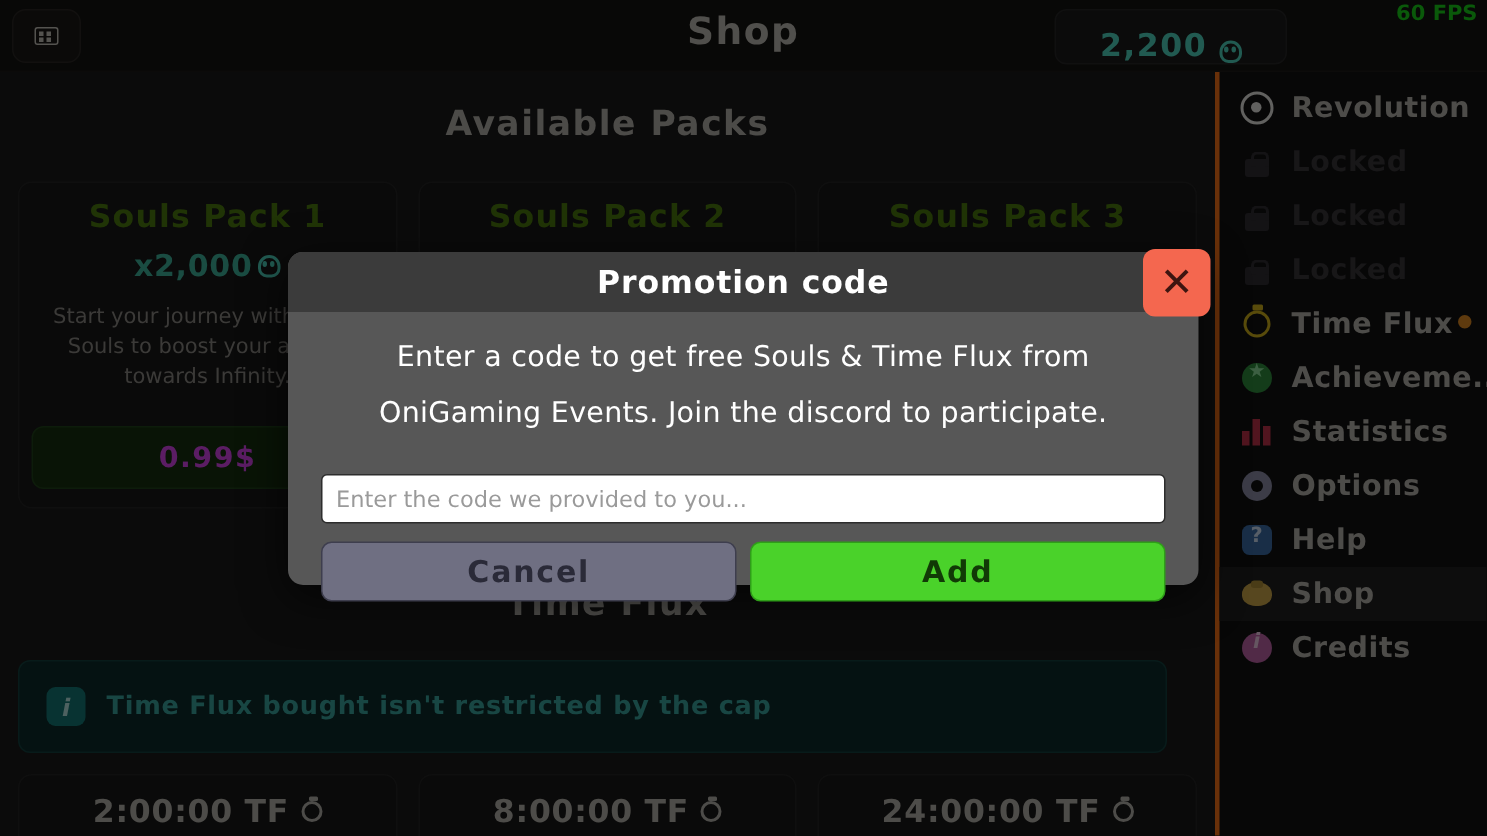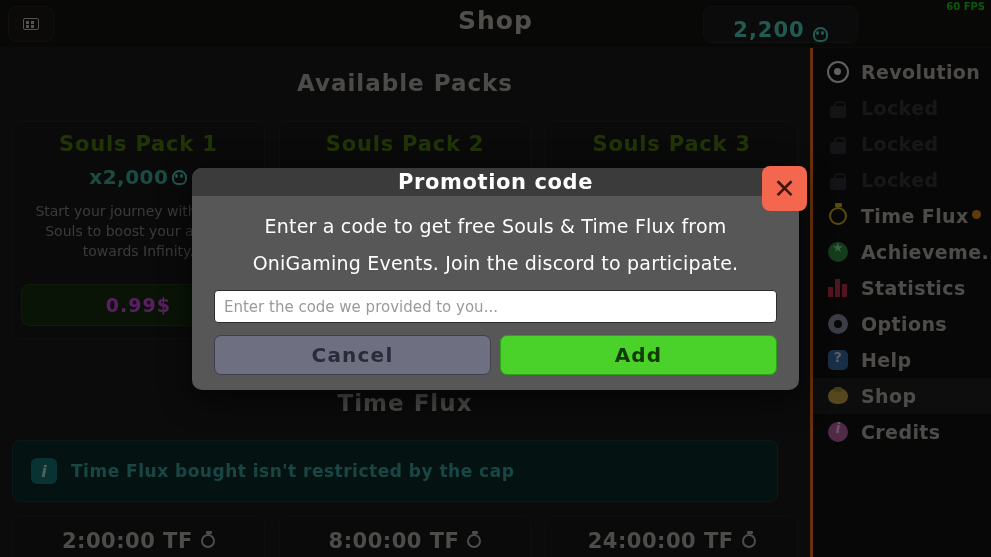--- a/index.html
+++ b/index.html
@@ -71,21 +71,21 @@
     border-radius: 50% 50% 40% 40%;
     position: relative;
   }
   .skull::before {
     content: ""; position: absolute; left: 1px; top: 2px;
     width: 3px; height: 4px; background: #4fd6c0; border-radius: 50%;
     box-shadow: 5px 0 0 #4fd6c0;
   }
   .fps {
     position: absolute; right: 6px; top: 1px;
-    color: #17d417; font-size: 10px; font-weight: bold;
+    color: #17d417; font-size: 14px; font-weight: bold;
     font-family: "DejaVu Sans", sans-serif;
   }
 
   
   .content { position: absolute; left: 0; top: 48px; width: 810px; height: 509px; }
   .section-title {
     text-align: center; color: #b5b2ab;
     font-size: 23px; font-weight: bold; letter-spacing: 1px;
   }
   .packs-row {
@@ -268,21 +268,21 @@
   .modal {
     position: absolute; left: 192px; top: 168px;
     width: 607px; height: 222px;
     background: #575757;
     border-radius: 10px;
     box-shadow: 0 8px 30px rgba(0,0,0,.65);
     overflow: visible;
     z-index: 50;
   }
   .modal-head {
-    height: 28px; background: #3b3b3b;
+    height: 40px; background: #3b3b3b;
     border-radius: 10px 10px 0 0;
     display: flex; align-items: center; justify-content: center;
     position: relative;
   }
   .modal-title {
     color: #ffffff; font-size: 21px; font-weight: bold; letter-spacing: .6px;
   }
   .modal-close {
     position: absolute; right: -8px; top: -2px;
     width: 45px; height: 45px;
@@ -290,21 +290,21 @@
     display: flex; align-items: center; justify-content: center;
     color: #3d1510; font-size: 27px; font-weight: bold; line-height: 1;
     cursor: pointer;
   }
   .modal-body { padding: 12px 22px 16px; }
   .modal-desc {
     text-align: center; color: #ffffff;
     font-size: 19px; line-height: 37px; letter-spacing: .2px;
   }
   .code-input {
-    margin-top: 8px; width: 100%; height: 33px;
+    margin-top: 22px; width: 100%; height: 33px;
     background: #ffffff; border: 1px solid #2d2d2d; border-radius: 4px;
     padding: 0 9px;
     color: #8b5cf6; font-size: 15px;
     font-family: "DejaVu Sans", sans-serif;
     outline: none;
   }
   .code-input::placeholder { color: #9a9a9a; }
   .modal-actions { margin-top: 12px; display: flex; gap: 9px; }
   .btn-cancel, .btn-add {
     flex: 1 1 0; height: 40px;

